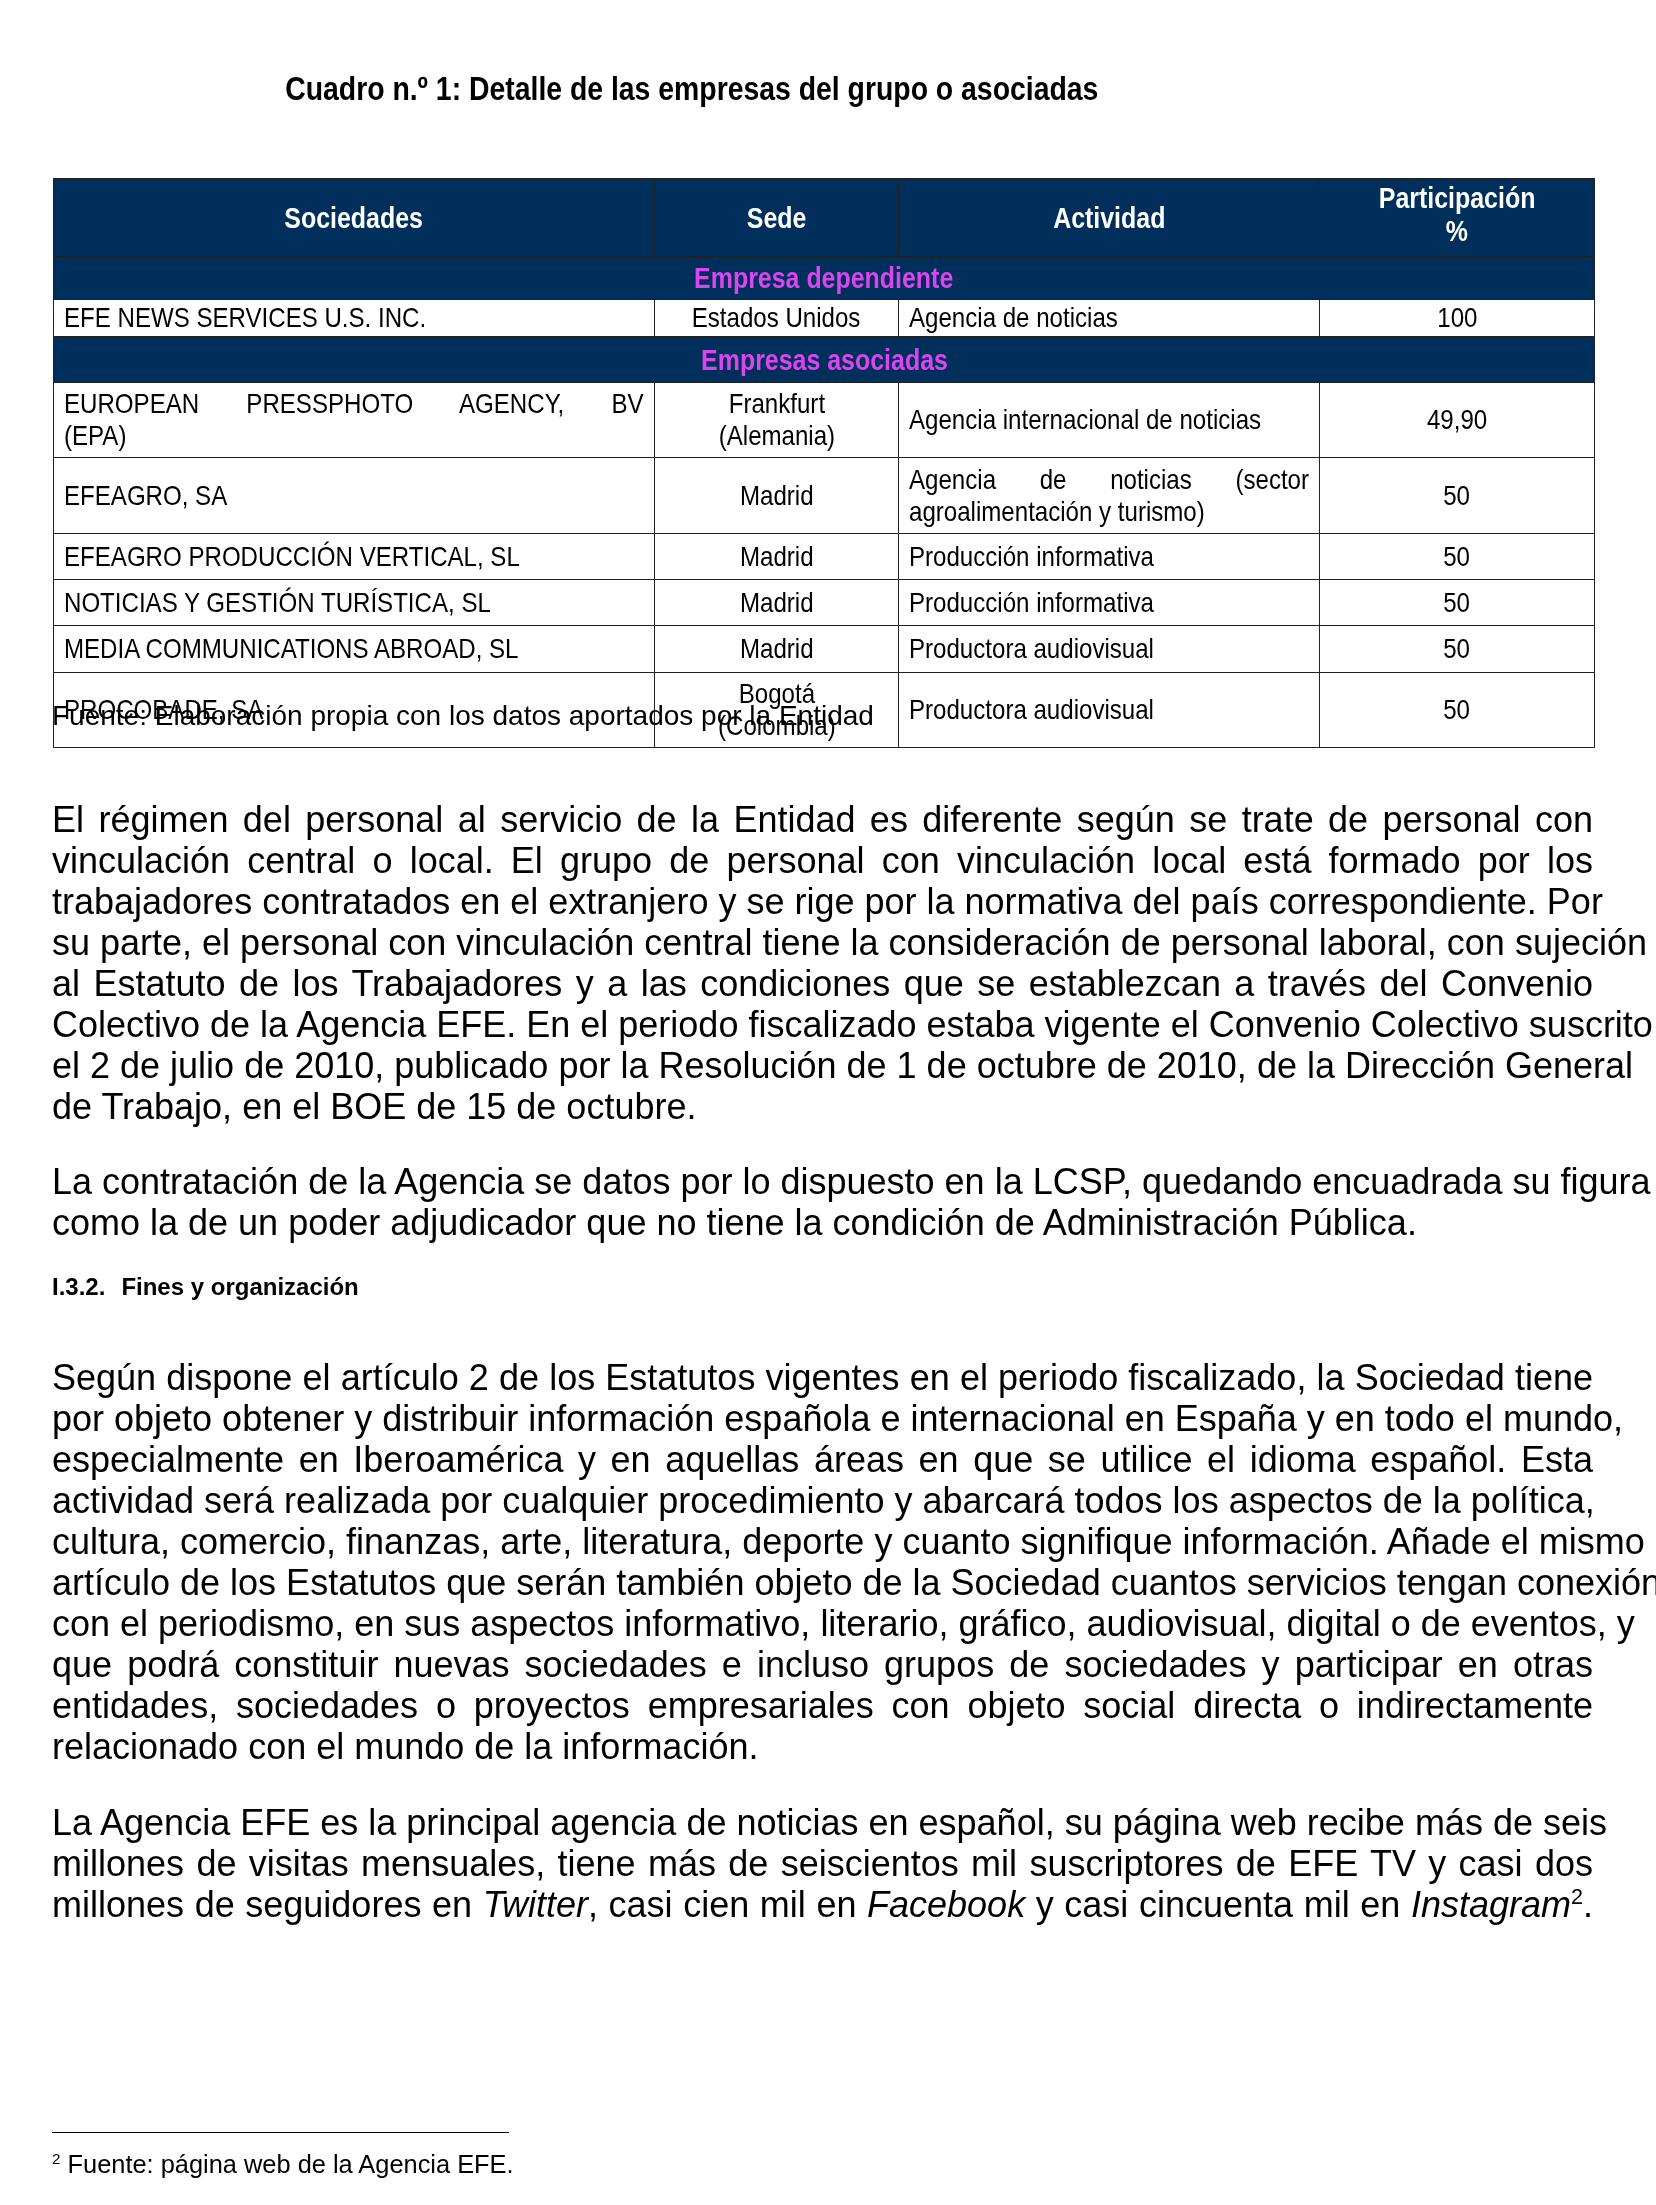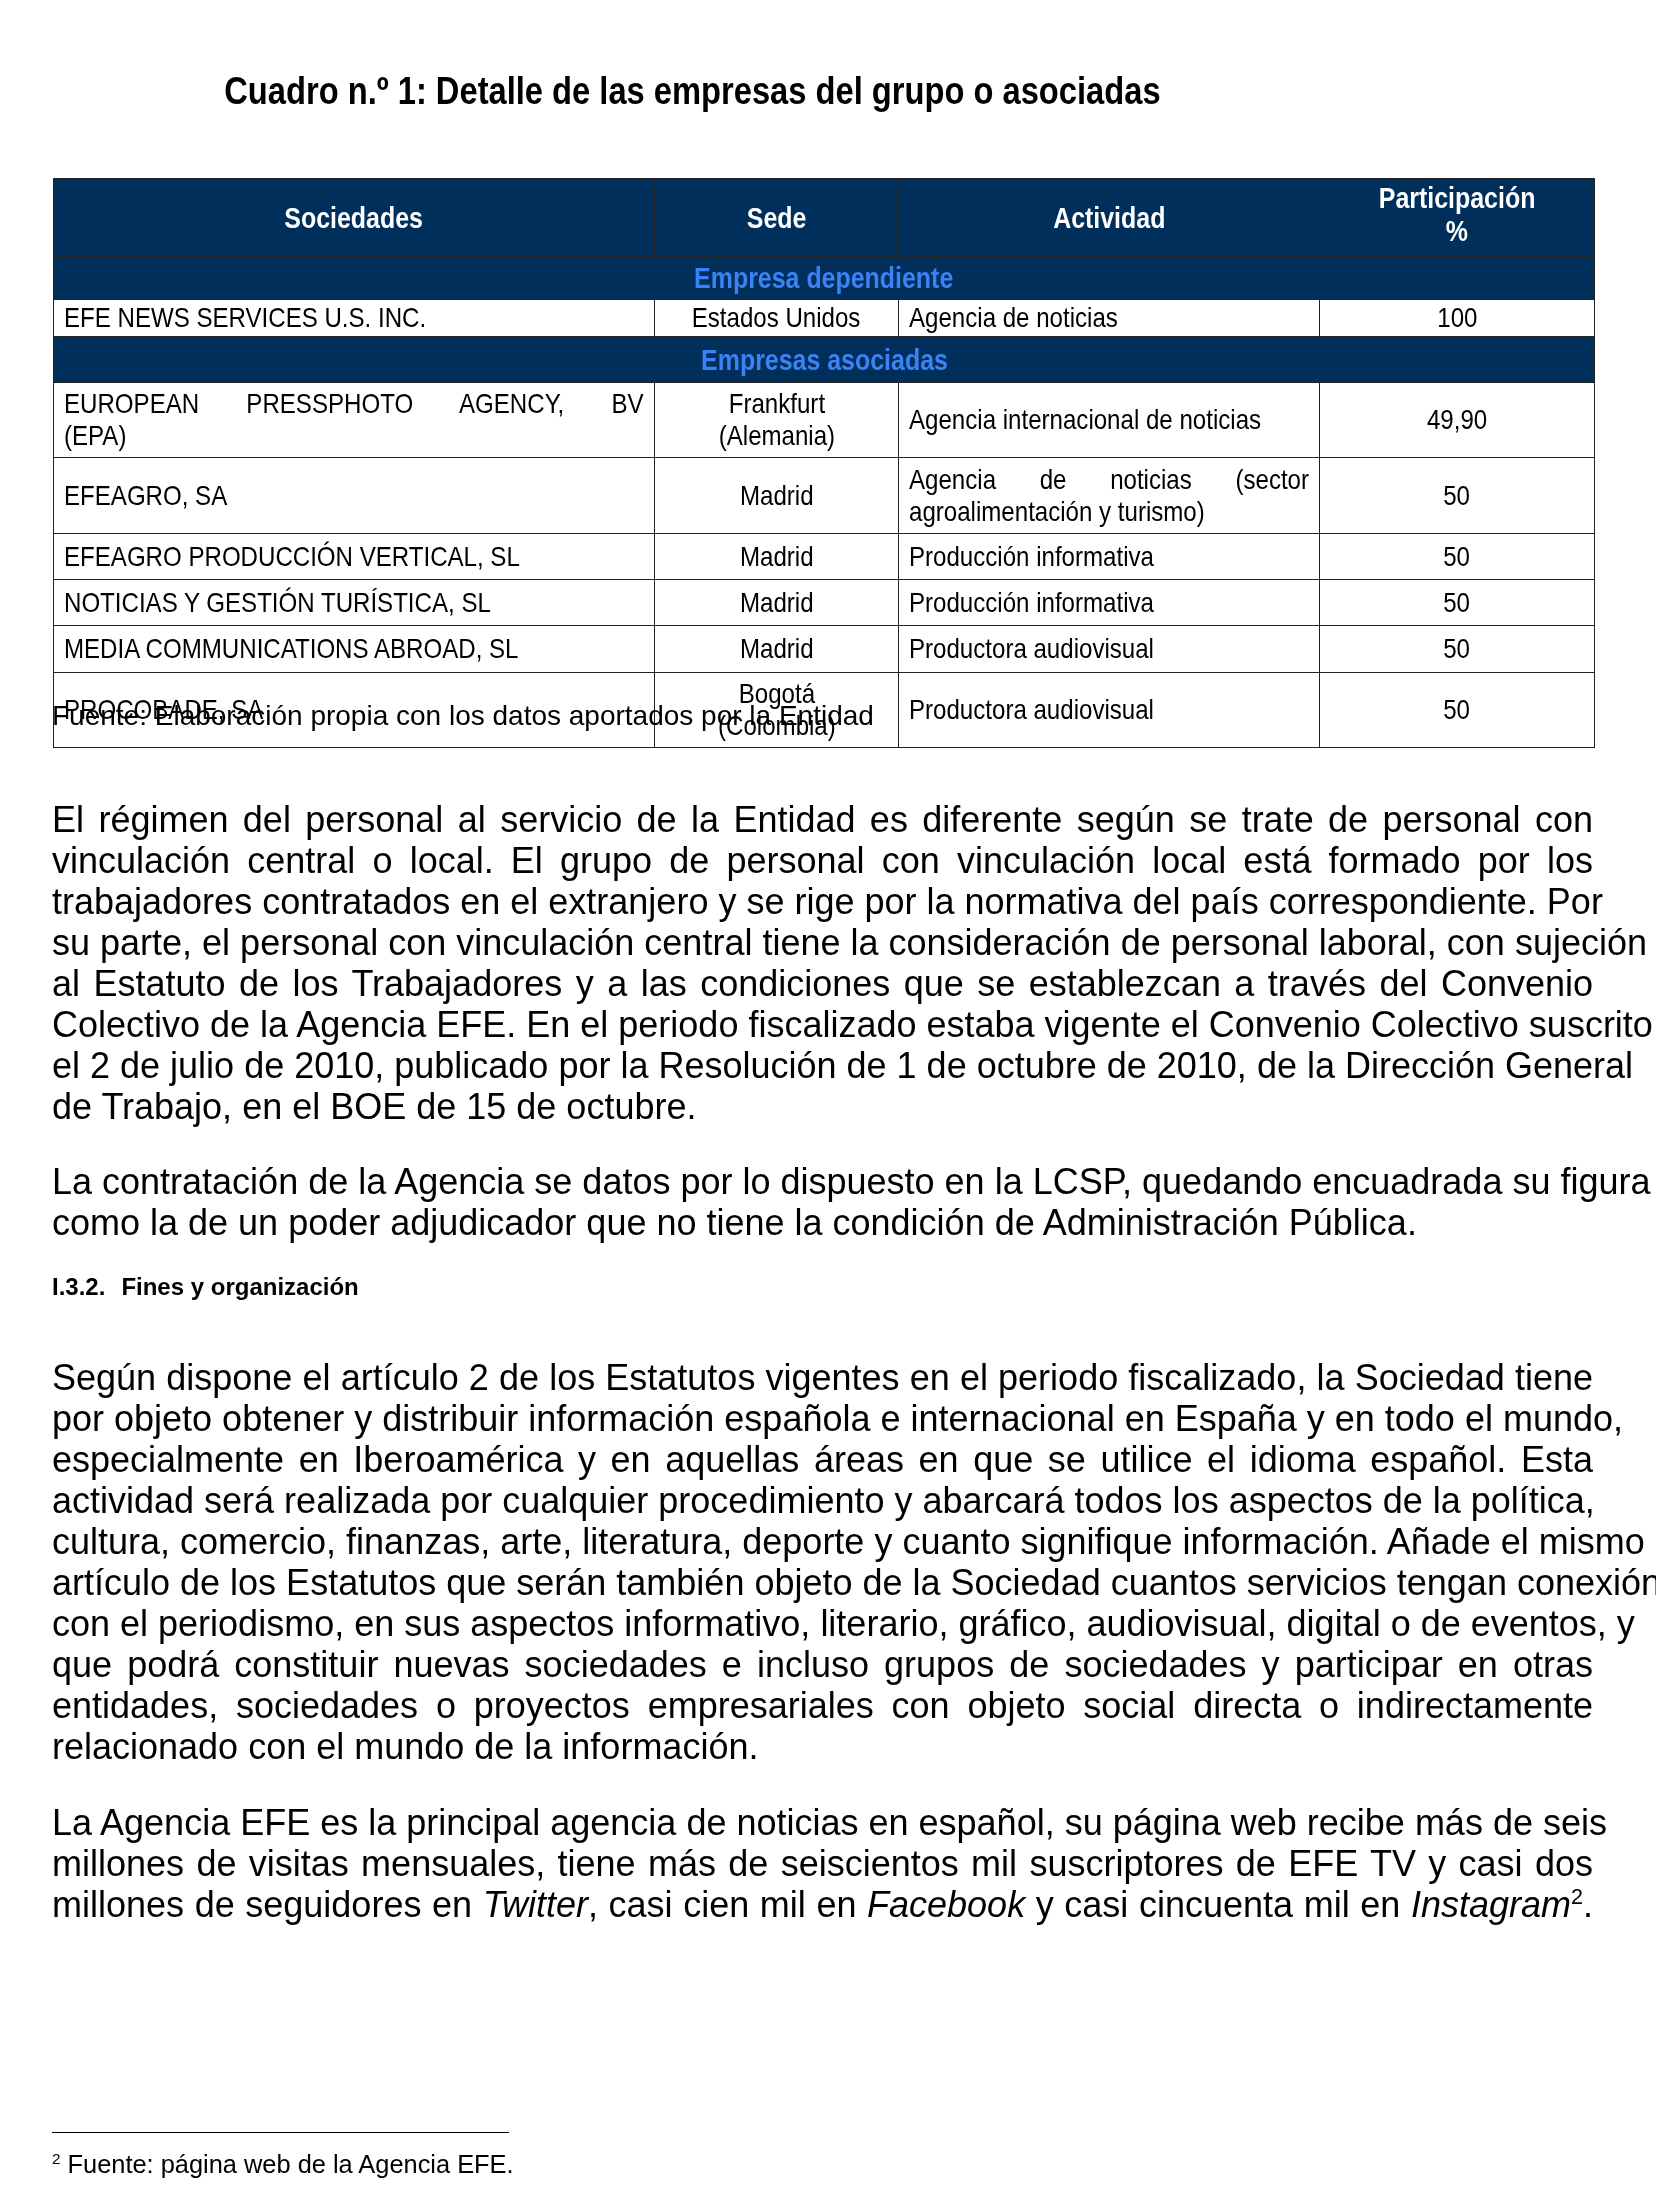--- a/index.html
+++ b/index.html
@@ -2,38 +2,38 @@
 <html style="font-size:12.7px"><head>
 <meta charset="utf-8">
 <style>
   html, body { margin: 0; padding: 0; background: #ffffff; }
   body {
     width: 1656px; height: 2205px; position: relative; overflow: hidden;
     font-family: "Liberation Sans", sans-serif; color: #000;
   }
   .title {
     position: absolute; top: 70px; left: 0; width: 1384px; text-align: center;
-    font-weight: bold; font-size: 38px; letter-spacing: 0px;
+    font-weight: bold; font-size: 33px; letter-spacing: 0px;
   }
   table.main {
     position: absolute; left: 53px; top: 151px; width: 1540px;
     border-collapse: collapse; table-layout: fixed;
     font-family: "Liberation Sans", sans-serif; font-size: 28px; margin-top: 27px;
   }
   table.main td, table.main th {
     border: 1.6px solid #222; padding: 0 9.5px; vertical-align: middle;
     line-height: 32px; transform-origin: left center;
   }
   .hdr th {
     background: #002f5b; color: #fff; font-weight: bold; font-size: 29px;
     border-color: #002f5b #1b3f68 #002f5b #002f5b;
   }
   .hdr th.c-part { border-left: 0.8px solid #23456d; }
   .section td {
-    background: #002f5b; color: #3b82f6; font-weight: bold; text-align: center;
+    background: #002f5b; color: #d946ef; font-weight: bold; text-align: center;
     font-size: 29px; border-left-color: #002f5b; border-right-color: #002f5b;
   }
   .condensed { display: inline-block; transform: scaleX(0.86); transform-origin: left center; white-space: nowrap; }
   .condensed-c { display: inline-block; transform: scaleX(0.86); transform-origin: center center; white-space: nowrap; }
   td.center { text-align: center; }
   .cell-wrap { display: block; transform: scaleX(0.86); transform-origin: left center; width: 116%; }
   .cell-wrap-c { display: block; transform: scaleX(0.86); transform-origin: center center; width: 116%; margin-left: -8%; text-align: center; }
   .just-line { text-align: justify; text-align-last: justify; }
   .source {
     position: absolute; left: 52px; top: 700px; font-size: 28px;

